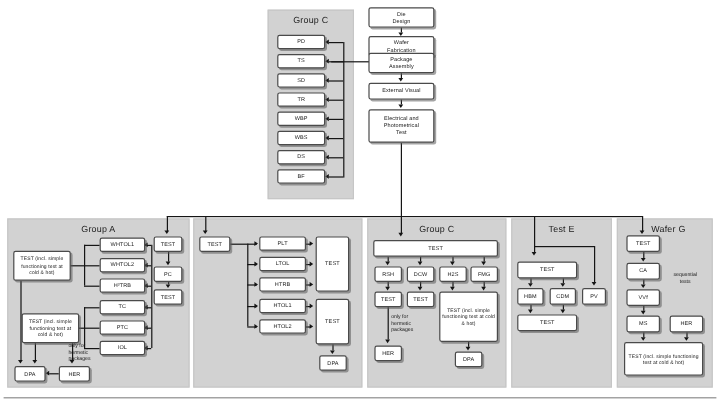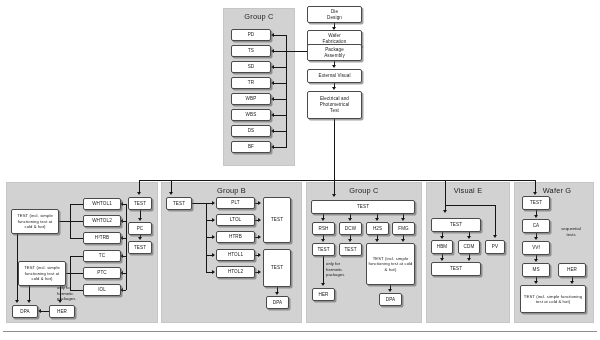--- a/index.html
+++ b/index.html
@@ -135,20 +135,21 @@
   <div class="ln lnv" style="left:171px;top:180px;height:13px;"></div>
   <div class="arw d" style="left:169px;top:192px;"></div>
   <div class="ln lnv" style="left:334px;top:180px;height:15px;"></div>
   <div class="arw d" style="left:332px;top:194px;"></div>
   <div class="ln lnv" style="left:445px;top:180px;height:31px;"></div>
   <div class="arw d" style="left:443px;top:210px;"></div>
   <div class="ln lnv" style="left:535px;top:180px;height:13px;"></div>
   <div class="arw d" style="left:533px;top:192px;"></div>
 
   <div class="panel" style="left:6px;top:182px;width:152px;height:141px;"></div>
+  <div class="panel-title" style="left:6px;top:186px;width:152px;">Group A</div>
 
   <div class="box" style="left:128px;top:197px;width:24px;height:13px;">TEST</div>
   <div class="box" style="left:128px;top:222px;width:24px;height:13px;">PC</div>
   <div class="box" style="left:128px;top:241px;width:24px;height:13px;">TEST</div>
 
   <div class="ln lnv" style="left:140px;top:210px;height:8px;"></div>
   <div class="arw d" style="left:138px;top:217.5px;"></div>
   <div class="ln lnv" style="left:140px;top:235px;height:2px;"></div>
   <div class="arw d" style="left:138px;top:236.5px;"></div>
 
@@ -196,21 +197,20 @@
   <div class="ln lnv" style="left:17px;top:234px;height:66px;"></div>
   <div class="arw d" style="left:15px;top:300px;"></div>
   <div class="ln lnv" style="left:29px;top:286px;height:14px;"></div>
   <div class="arw d" style="left:27px;top:300px;"></div>
   <div class="ln lnv" style="left:60px;top:286px;height:14px;"></div>
   <div class="arw d" style="left:58px;top:300px;"></div>
   <div class="ln lnh" style="left:41px;top:311px;width:8px;"></div>
   <div class="arw l" style="left:38px;top:308.6px;"></div>
 
   <div class="panel" style="left:161px;top:182px;width:141px;height:141px;"></div>
-  <div class="panel-title" style="left:161px;top:186px;width:141px;">Group B</div>
 
   <div class="box" style="left:166px;top:197px;width:26px;height:13px;">TEST</div>
 
   <div class="box" style="left:216px;top:197px;width:39px;height:12px;">PLT</div>
   <div class="box" style="left:216px;top:214px;width:39px;height:12px;">LTOL</div>
   <div class="box" style="left:216px;top:231px;width:39px;height:12px;">HTRB</div>
   <div class="box" style="left:216px;top:249px;width:39px;height:12px;">HTOL1</div>
   <div class="box" style="left:216px;top:266px;width:39px;height:12px;">HTOL2</div>
 
   <div class="ln lnh" style="left:192px;top:203px;width:14px;"></div>
@@ -279,21 +279,21 @@
 
   <div class="box" style="left:312px;top:288px;width:23px;height:13px;">HER</div>
   <div class="box" style="left:379px;top:293px;width:23px;height:13px;">DPA</div>
 
   <div class="ln lnv" style="left:323px;top:256px;height:27px;"></div>
   <div class="arw d" style="left:321px;top:283px;"></div>
   <div class="ln lnv" style="left:390px;top:285px;height:4px;"></div>
   <div class="arw d" style="left:388px;top:288.5px;"></div>
 
   <div class="panel" style="left:426px;top:182px;width:84px;height:141px;"></div>
-  <div class="panel-title" style="left:426px;top:186px;width:84px;">Visual E</div>
+  <div class="panel-title" style="left:426px;top:186px;width:84px;">Test E</div>
 
   <div class="box" style="left:431px;top:218px;width:50px;height:14px;">TEST</div>
   <div class="box" style="left:431px;top:240px;width:22px;height:14px;">HBM</div>
   <div class="box" style="left:458px;top:240px;width:22px;height:14px;">CDM</div>
   <div class="box" style="left:485px;top:240px;width:20px;height:14px;">PV</div>
   <div class="box" style="left:431px;top:262px;width:50px;height:14px;">TEST</div>
 
   <div class="ln lnh" style="left:445px;top:205px;width:50px;"></div>
   <div class="ln lnv" style="left:495px;top:205px;height:30px;"></div>
   <div class="arw d" style="left:493px;top:235px;"></div>

